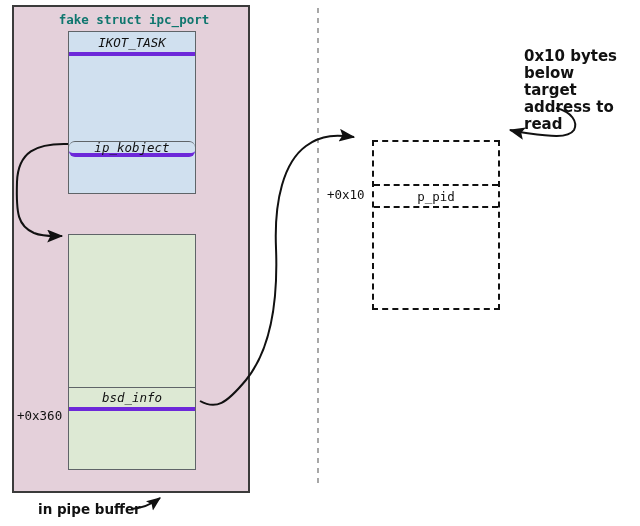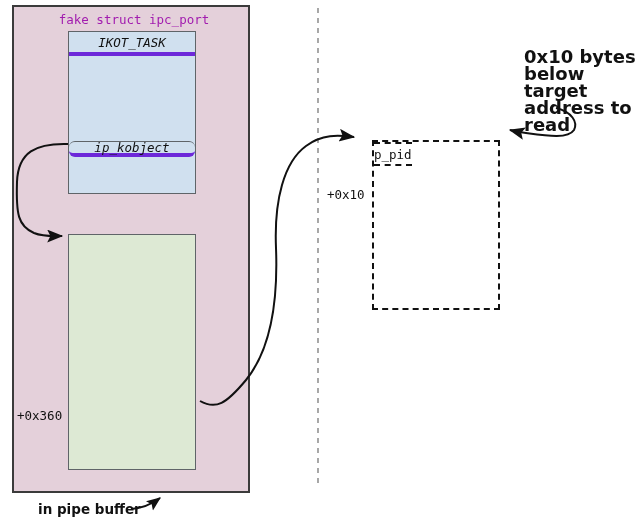--- a/index.html
+++ b/index.html
@@ -26,22 +26,22 @@
     width: 238px;
     height: 488px;
     background: #e4d0da;
     border: 2px solid #3b3b3b;
   }
 
   
   .struct-title {
     font-family: "DejaVu Sans Mono", monospace;
     font-size: 12.5px;
-    font-weight: normal;
-    color: #a21caf;
+    font-weight: bold;
+    color: #0f766e;
     letter-spacing: 0px;
     white-space: nowrap;
     text-align: center;
   }
 
   
   .struct-box {
     border: 1px solid #5f6468;
     display: flex;
     flex-direction: column;
@@ -63,21 +63,21 @@
     border-top: 1px solid #5f6468;
     border-bottom: 4px solid #6d28d9;
     font-style: italic;
   }
   .field.first-named { border-top: none; }
 
   
   .dashed-box {
     border: 2px dashed #111111;
     display: flex;
-    flex-direction: row;
+    flex-direction: column;
     background: transparent;
   }
   .dashed-field {
     box-sizing: border-box;
     display: flex;
     align-items: center;
     justify-content: center;
     font-family: "DejaVu Sans Mono", monospace;
     font-size: 12.5px;
     color: #111111;
@@ -92,21 +92,21 @@
   .offset-label {
     font-family: "DejaVu Sans Mono", monospace;
     font-size: 12.5px;
     color: #111111;
     white-space: nowrap;
   }
 
   
   .annotation {
     font-family: "DejaVu Sans", sans-serif;
-    font-size: 18px;
+    font-size: 15px;
     font-weight: bold;
     color: #111111;
     line-height: 17px;
     white-space: pre-line;
   }
   .caption {
     font-family: "DejaVu Sans", sans-serif;
     font-size: 13.5px;
     font-weight: bold;
     color: #111111;
@@ -133,20 +133,21 @@
   <div class="abs struct-box blue" style="left:68px; top:31px; width:128px; height:163px;">
     <div class="field named first-named" style="height:24px;">IKOT_TASK</div>
     <div class="field" style="flex:1 1 auto;"></div>
     <div class="field named" style="height:16px;border-radius:6px;">ip_kobject</div>
     <div class="field" style="height:36px;"></div>
   </div>
 
 
   <div class="abs struct-box green" style="left:68px; top:234px; width:128px; height:236px;">
     <div class="field" style="flex:1 1 auto;"></div>
+    <div class="field named" style="height:24px;">bsd_info</div>
     <div class="field" style="height:58px;"></div>
   </div>
 
   <div class="abs offset-label" style="left:17px; top:394px;margin-top:14px;">+0x360</div>
 
   <div class="abs caption" style="left:38px; top:501px;">in pipe buffer</div>
 
 
   <div class="abs dashed-box" style="left:372px; top:140px; width:128px; height:170px;">
     <div class="dashed-field" style="height:42px;"></div>

